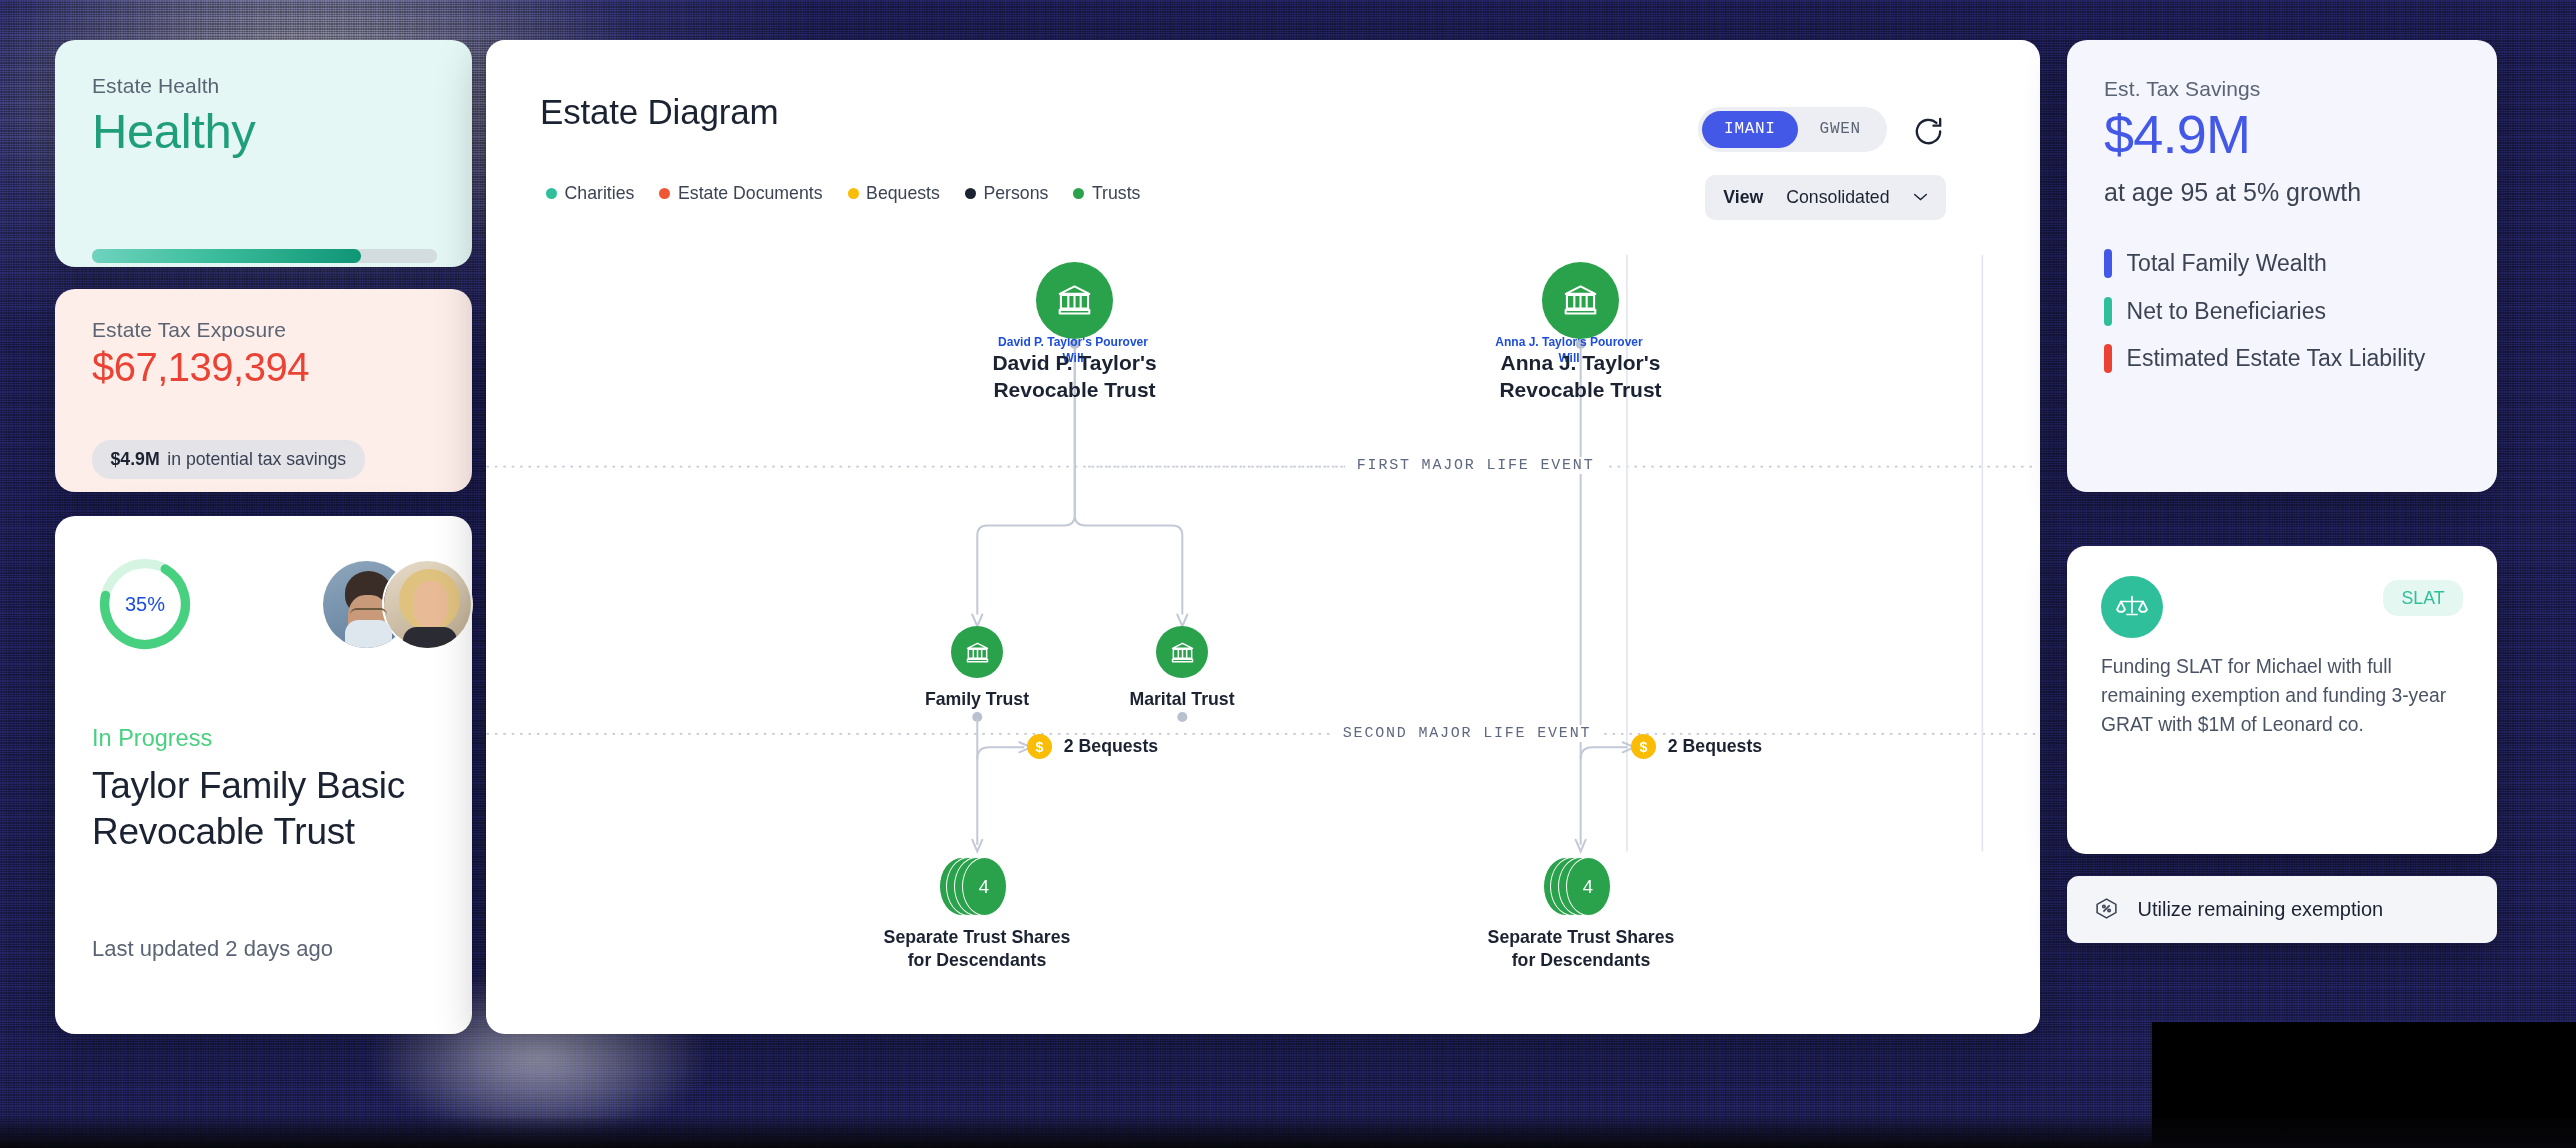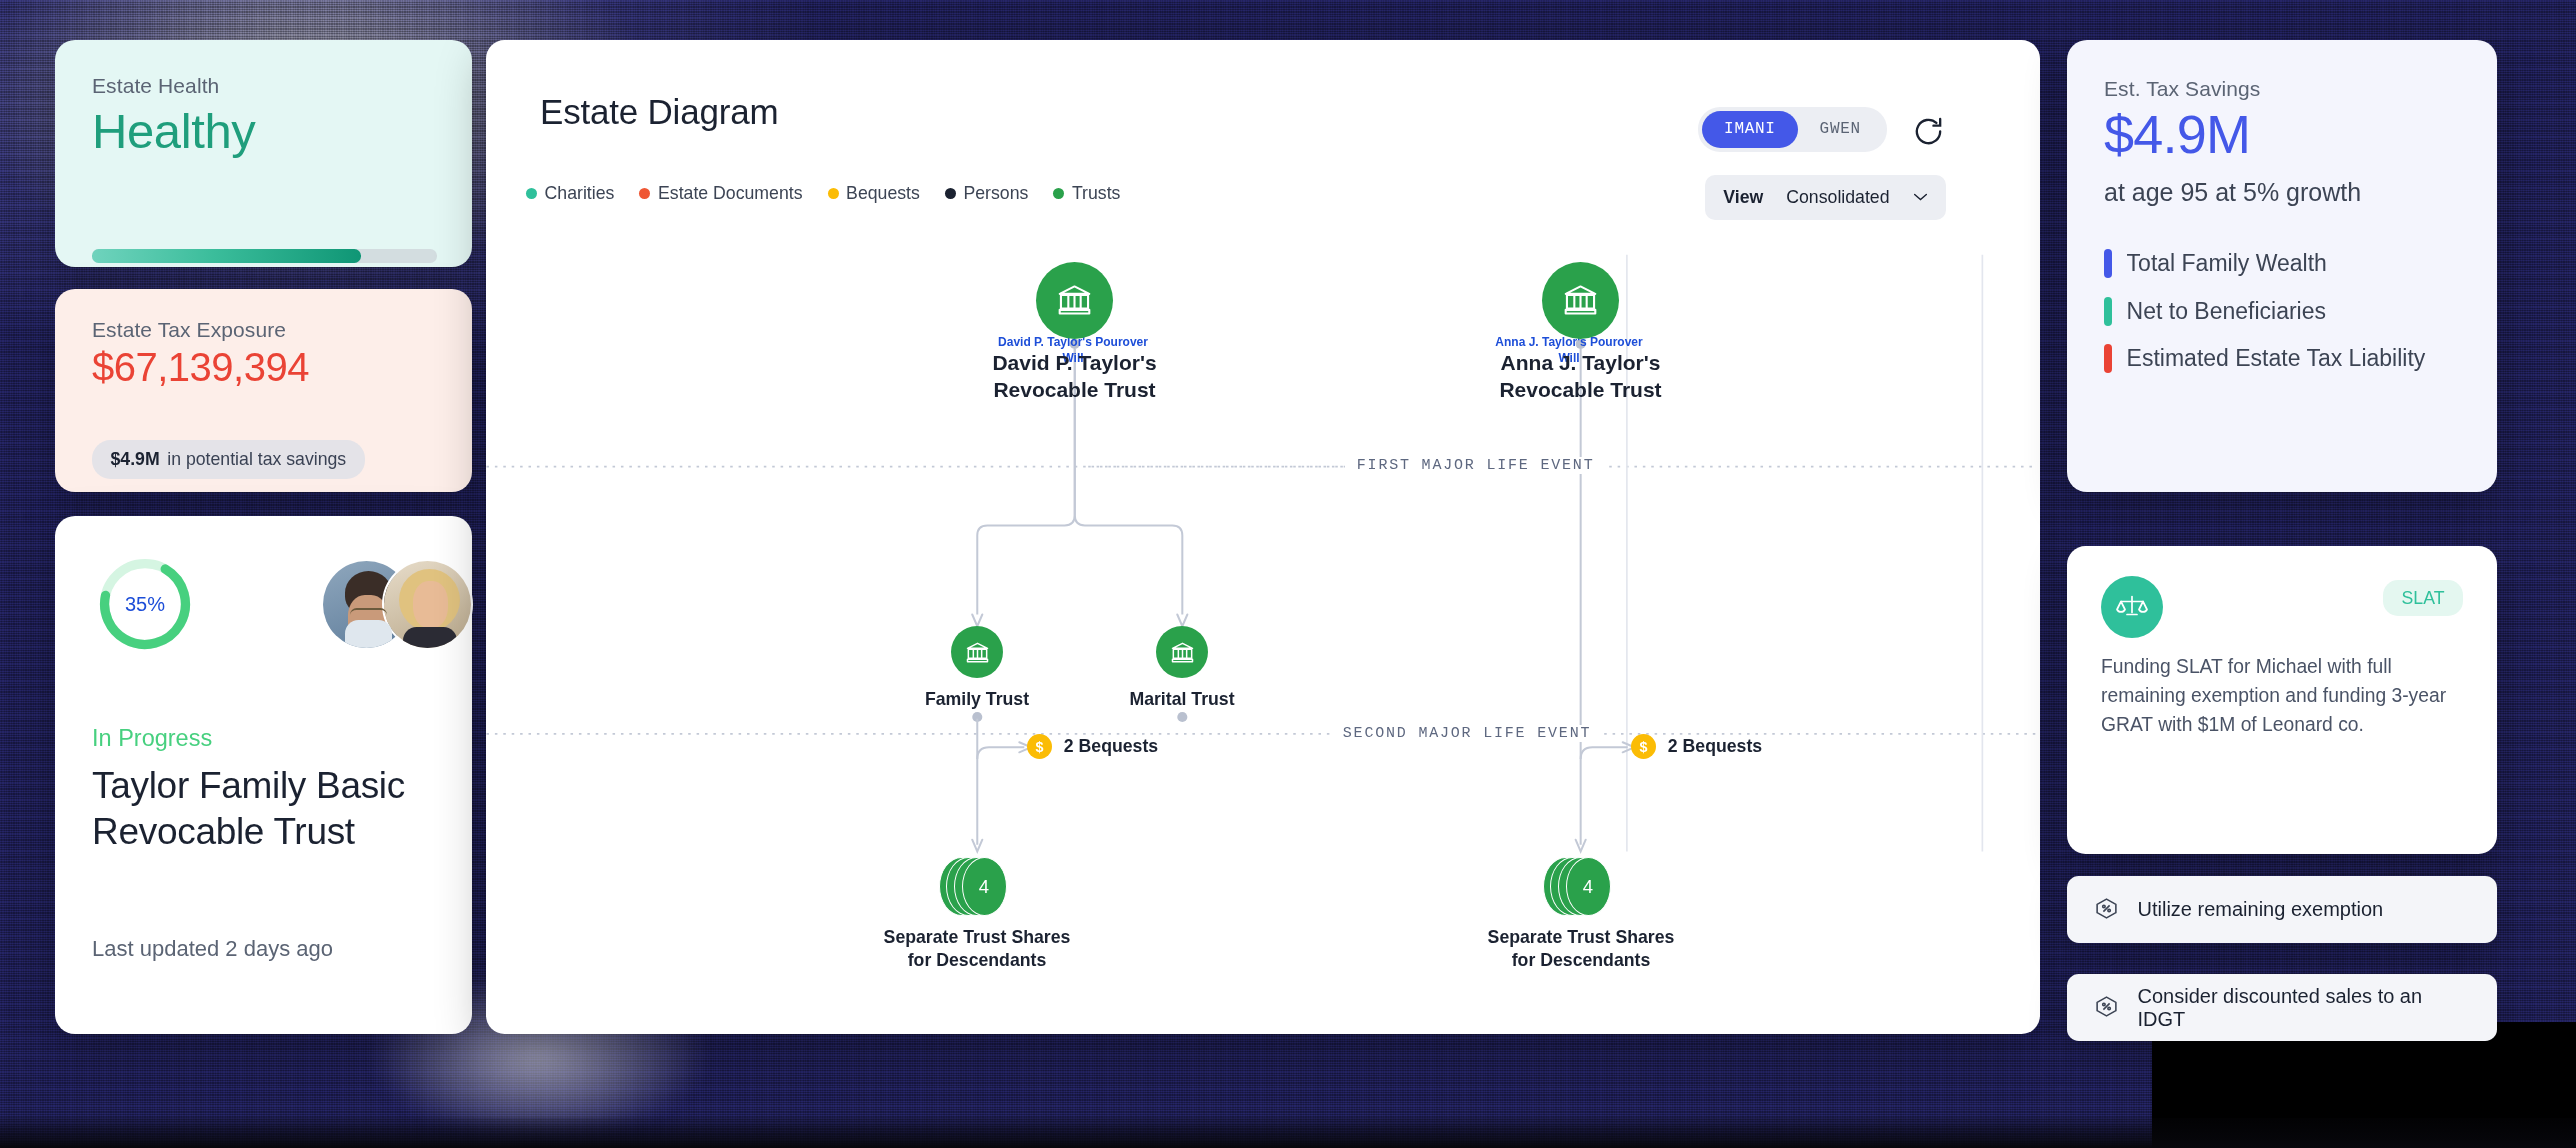--- a/index.html
+++ b/index.html
@@ -152,21 +152,21 @@
 
   
   #diagram-panel {
     left: 486px; top: 40px; width: 1554px; height: 994px;
     border-radius: 18.5px;
     box-shadow: 0 15px 50px rgba(0,0,0,.32);
     overflow: hidden;
   }
   #diagram-title { position: absolute; left: 54px; top: 52px; font-size: 35px; color: #1b2231; letter-spacing: -0.2px; }
 
-  #legend { position: absolute; left: 40px; top: 143px; display: flex; align-items: center; gap: 25px; }
+  #legend { position: absolute; left: 60px; top: 143px; display: flex; align-items: center; gap: 25px; }
   .legend-item { display: flex; align-items: center; gap: 7.6px; }
   .legend-dot { width: 11px; height: 11px; border-radius: 50%; }
   .legend-text { font-size: 17.7px; color: #3c4454; }
 
   #seg-toggle {
     position: absolute; right: 153px; top: 67px;
     display: flex; align-items: center;
     background: #eceef3; border-radius: 22px; padding: 4.2px;
   }
   .seg-btn {
@@ -603,26 +603,15 @@
       <svg width="25" height="25" viewBox="0 0 24 24" fill="none" stroke="#3c4454" stroke-width="1.5" stroke-linejoin="round">
         <path d="M12 3 L21 8 v8 l-9 5 -9 -5 V8z"></path>
         <circle cx="9.5" cy="10" r="1.2"></circle>
           <circle cx="14.5" cy="14" r="1.2"></circle>
           <path d="M15 9l-6 6"></path>
       </svg>
     </span>
     <span class="action-text">Utilize remaining exemption</span>
   </div>
 
-  <div class="action-row" id="action-2">
-    <span>
-      <svg width="25" height="25" viewBox="0 0 24 24" fill="none" stroke="#3c4454" stroke-width="1.5" stroke-linejoin="round">
-        <path d="M12 3 L21 8 v8 l-9 5 -9 -5 V8z"></path>
-        <circle cx="9.5" cy="10" r="1.2"></circle>
-          <circle cx="14.5" cy="14" r="1.2"></circle>
-          <path d="M15 9l-6 6"></path>
-      </svg>
-    </span>
-    <span class="action-text">Consider discounted sales to an IDGT</span>
-  </div>
 
 </div>
 
 
 </body></html>

